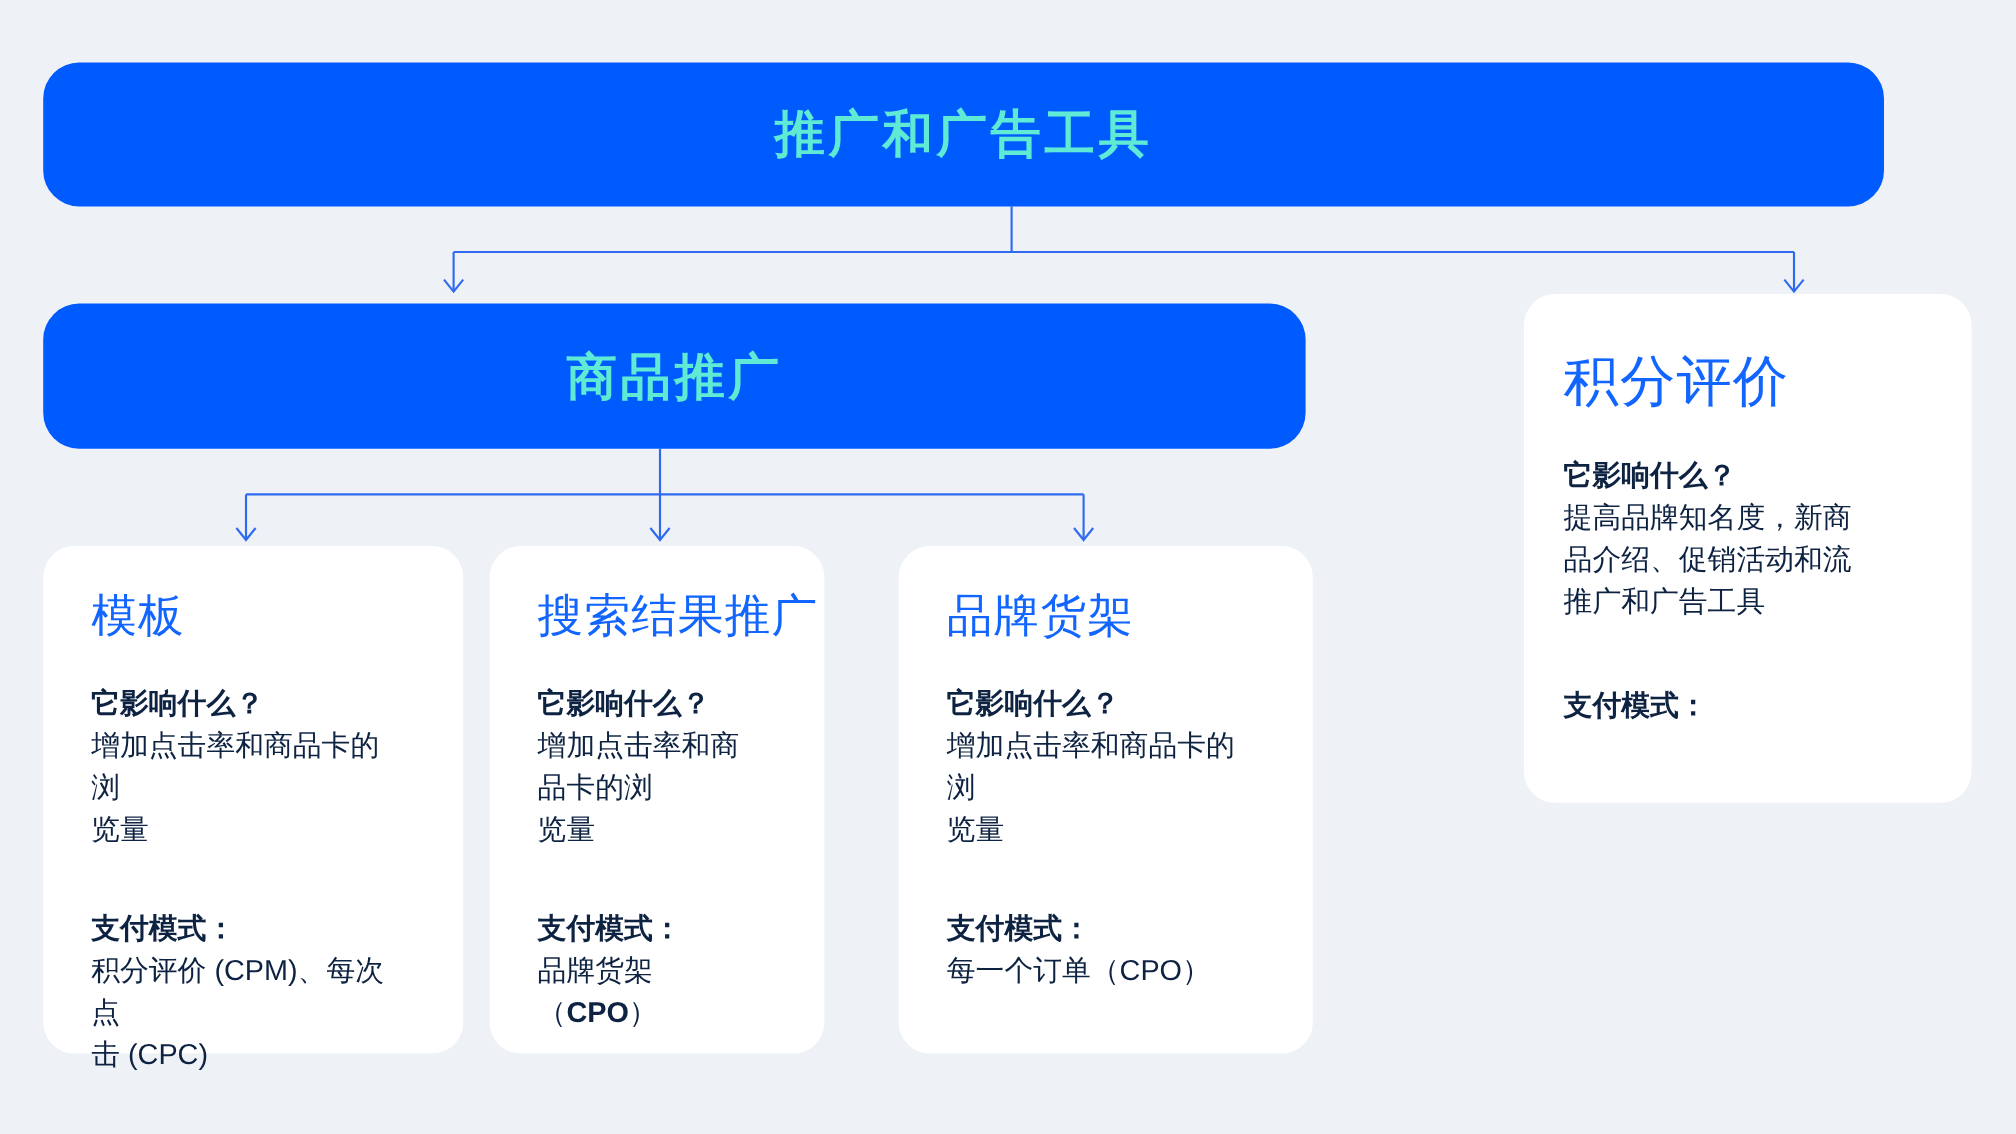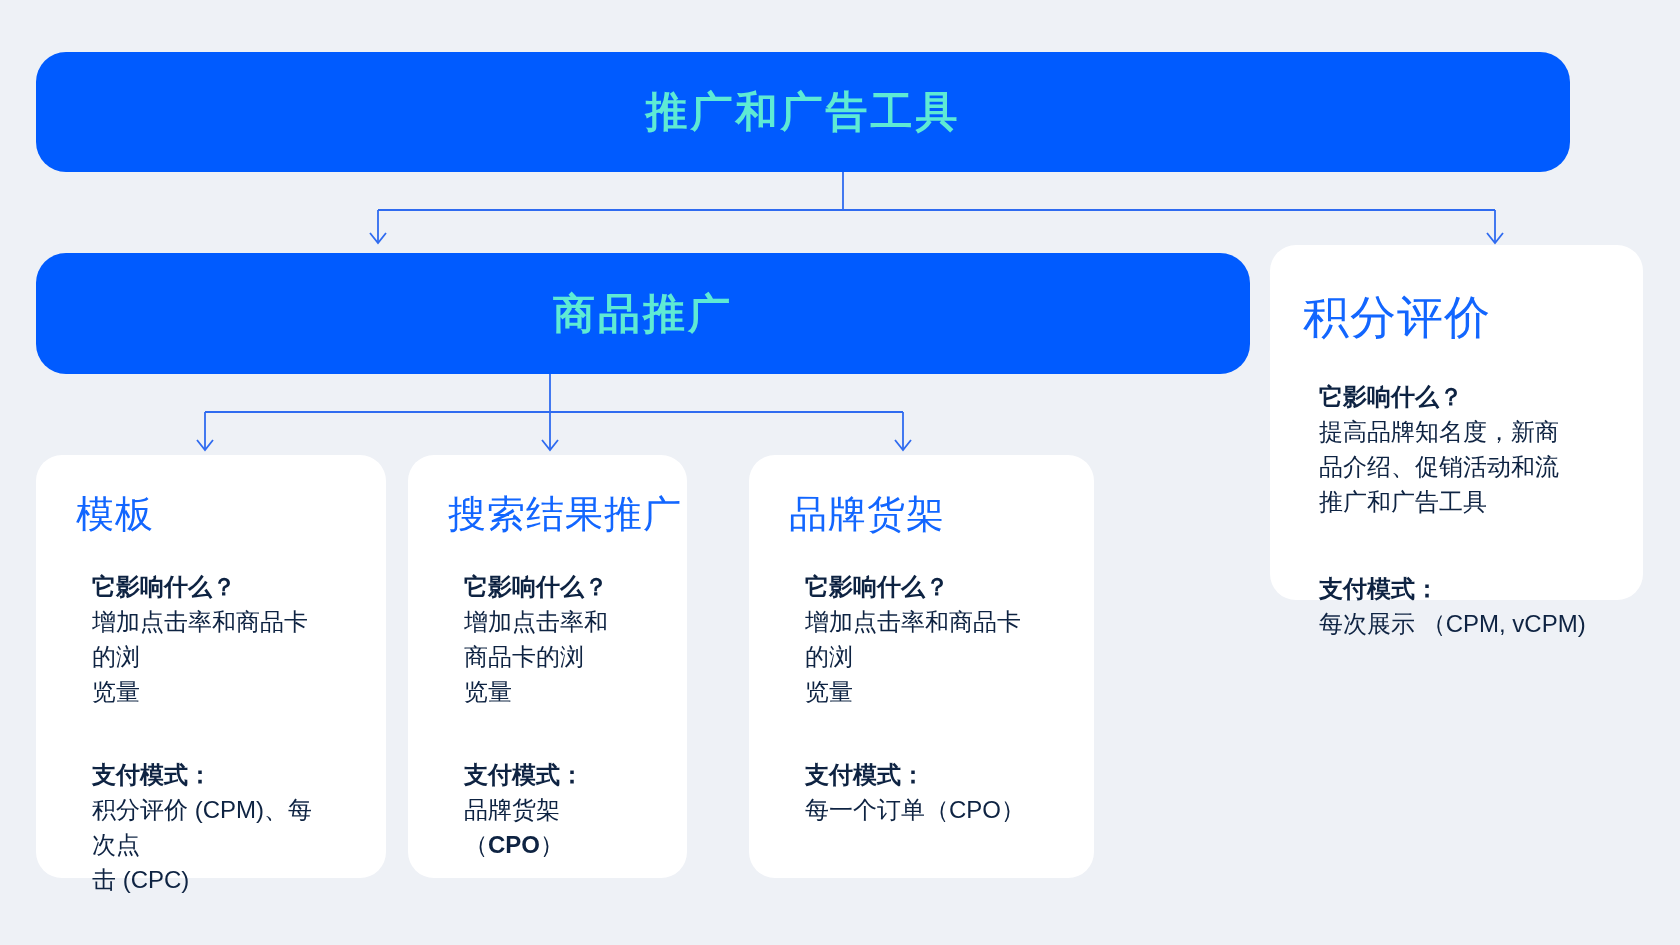--- a/index.html
+++ b/index.html
@@ -17,42 +17,42 @@
     position:absolute;
     background:#005bff;
     border-radius:30px;
     display:flex;align-items:center;justify-content:center;
     color:#5eead4;
   }
   .bar .bar-label{
     font-size:42px;font-weight:700;letter-spacing:3px;white-space:nowrap;
   }
   .bar-root{left:36px;top:52px;width:1534px;height:120px;}
-  .bar-branch{left:36px;top:253px;width:1214px;height:121px;}
+  .bar-branch{left:36px;top:253px;width:1052px;height:121px;}
 
   .card{
     position:absolute;
     background:#ffffff;
     border-radius:26px;
     box-sizing:border-box;
     padding:36px 48px 30px 40px;
   }
   .card-1{left:36px;top:455px;width:350px;height:423px;}
   .card-2{left:408px;top:455px;width:279px;height:423px;}
   .card-3{left:749px;top:455px;width:345px;height:423px;}
-  .side-card{left:1270px;top:245px;width:373px;height:355px;padding:44px 19px 30px 33px;}
+  .side-card{left:1270px;top:245px;width:373px;height:424px;padding:44px 19px 30px 33px;}
 
   .card h2{
     margin:0 0 30px 0;
     font-size:38px;line-height:1.25;font-weight:500;
     color:#1266ff;letter-spacing:1px;white-space:nowrap;
   }
   .side-card h2{font-size:46px;margin-bottom:32px;}
 
-  .block{margin:16px;font-size:24px;line-height:35px;}
+  .block{margin:0;font-size:24px;line-height:35px;}
   .block .heading{display:block;font-weight:700;}
   .block .body{display:block;white-space:pre-line;font-weight:400;}
   .block .body b{font-weight:700;}
   .pay{margin-top:48px;}
   .side-card .pay{margin-top:52px;}
 </style>
 </head>
 <body>
 
 <div class="canvas">
@@ -129,17 +129,16 @@
   <aside class="card side-card">
     <h2>积分评价</h2>
     <p class="block">
       <span class="heading">它影响什么？</span>
       <span class="body">提高品牌知名度，新商
 品介绍、促销活动和流
 推广和广告工具</span>
     </p>
     <p class="block pay">
       <span class="heading">支付模式：</span>
-      <span class="body"><span>每次展示 （CPM, vCPM)</span><b></b><span></span></span>
     </p>
   </aside>
 
 </div>
 
 </body></html>

